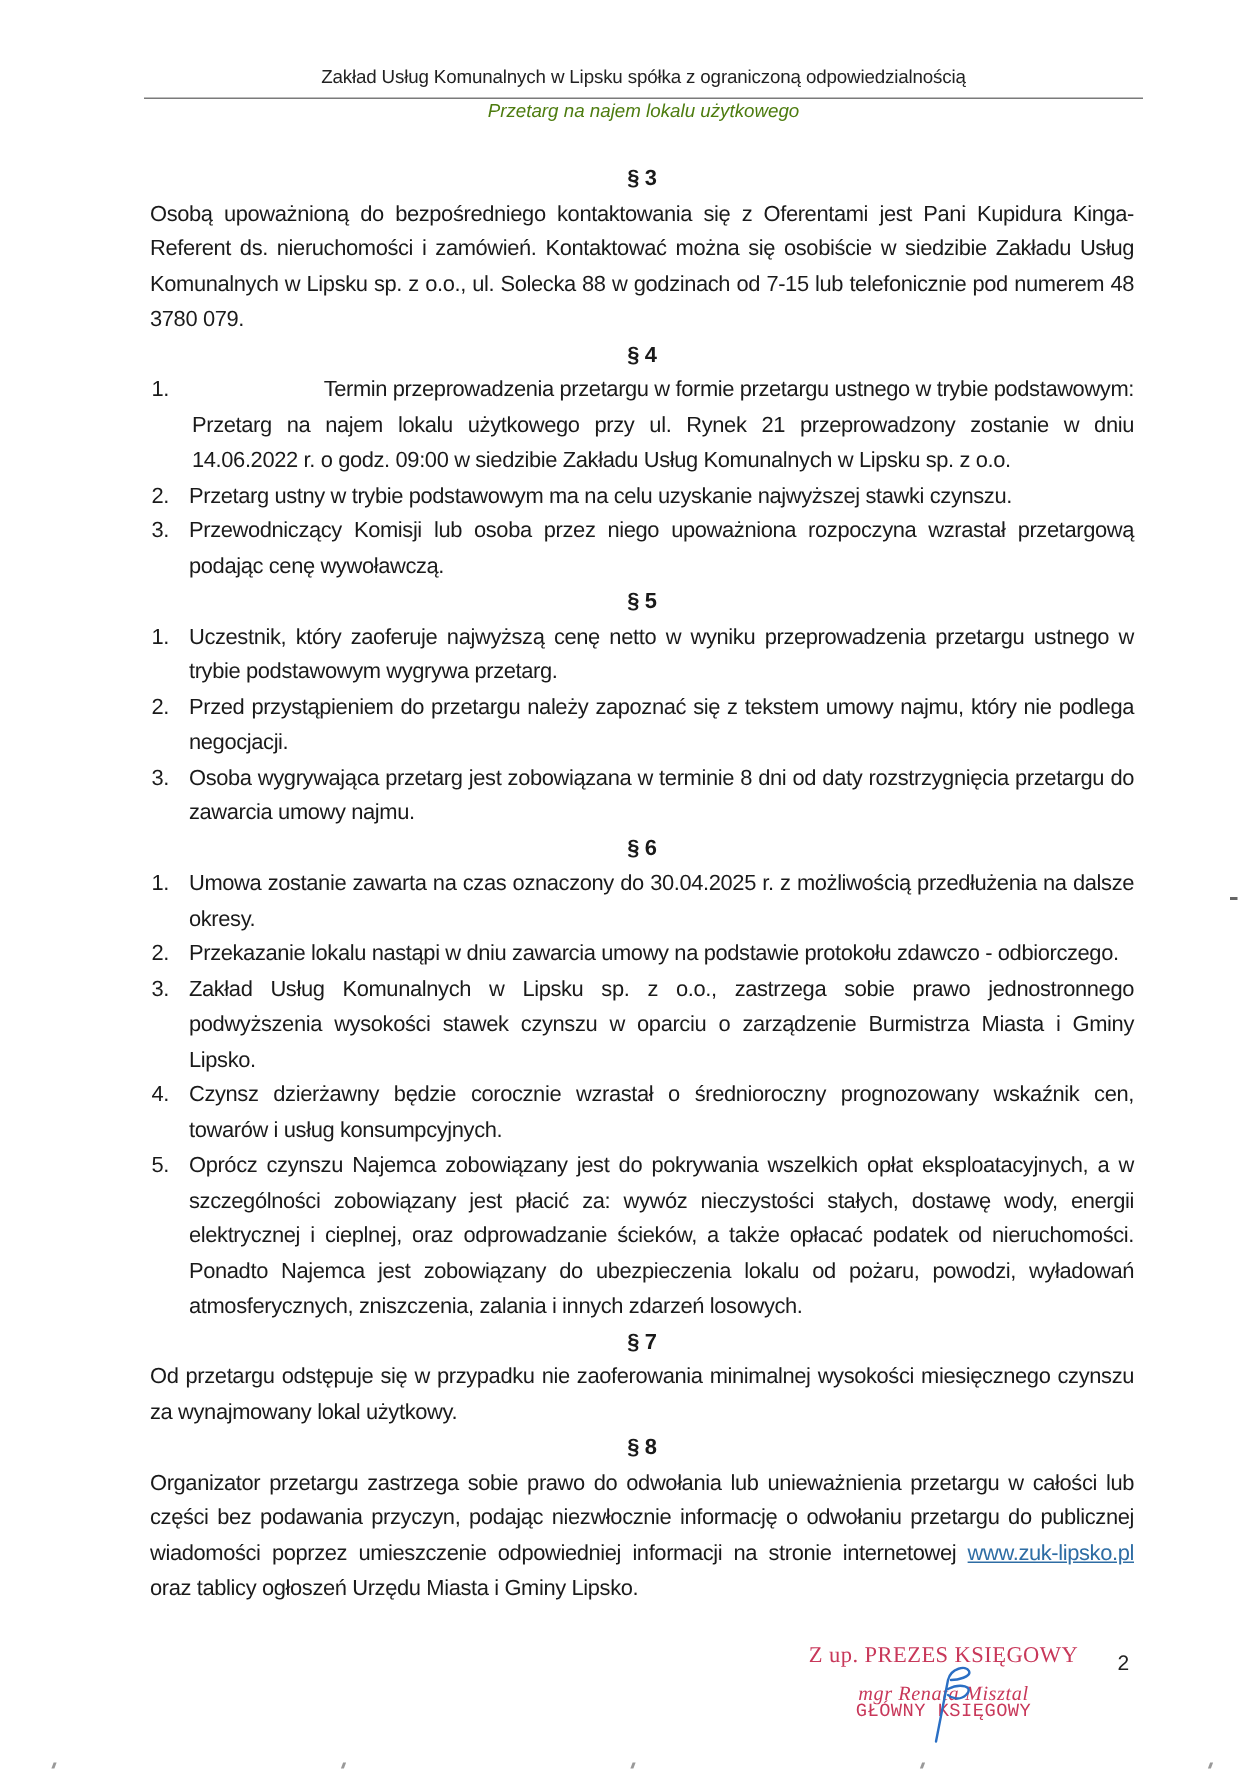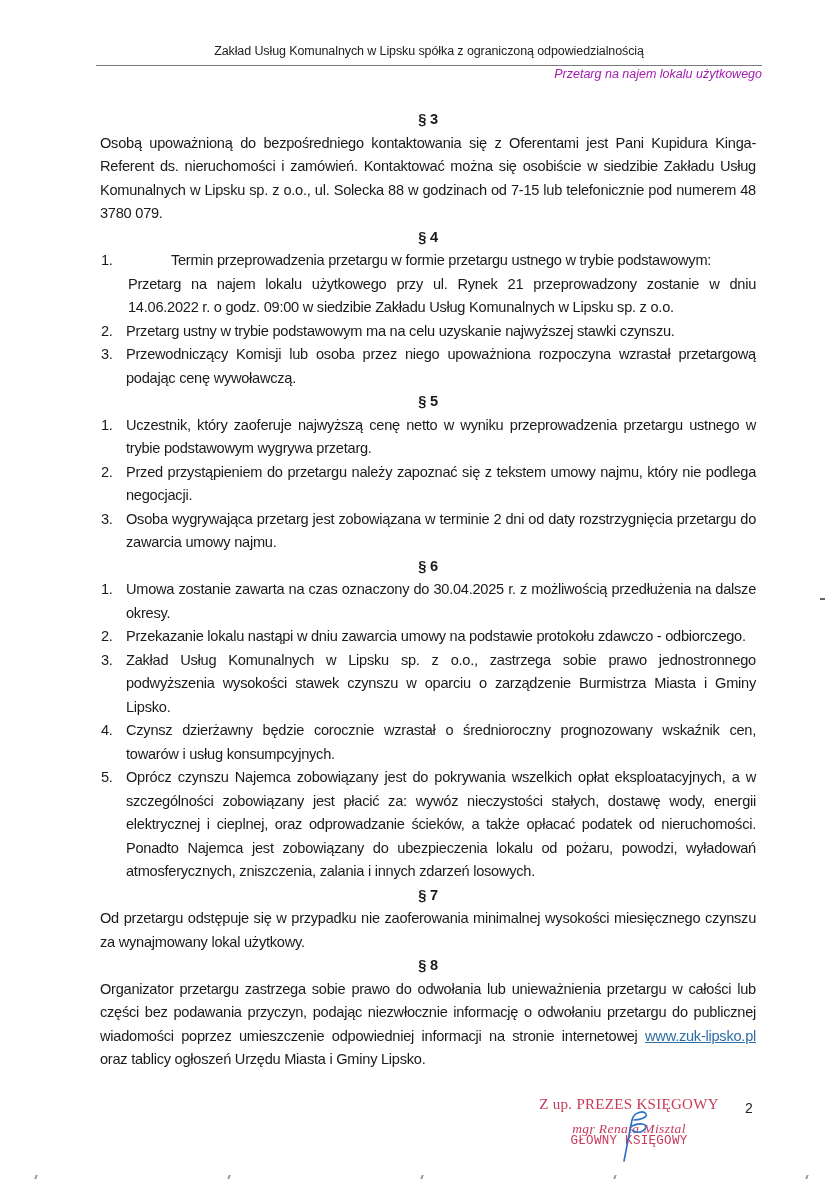--- a/index.html
+++ b/index.html
@@ -3,22 +3,22 @@
 <meta charset="utf-8">
 <style>
   html, body { margin: 0; padding: 0; background: #ffffff; }
   body { width: 832px; height: 1184px; position: relative; overflow: hidden;
          font-family: "Liberation Sans", "DejaVu Sans", sans-serif; color: #1a1a1a; }
   .page { position: absolute; left: 0; top: 0; width: 832px; height: 1184px; }
 
   .hdr-title { position: absolute; top: 44px; left: 96px; width: 666px; text-align: center;
                font-size: 12.5px; letter-spacing: -0.1px; color: #222; }
   .hdr-line { position: absolute; top: 65px; left: 96px; width: 666px; height: 1px; background: #7a7a7a; }
-  .hdr-sub { position: absolute; top: 67px; left: 96px; width: 666px; text-align: right;
-             font-size: 12.5px; font-style: italic; color: #a21caf; }
+  .hdr-sub { position: absolute; top: 67px; left: 96px; width: 666px; text-align: center;
+             font-size: 12.5px; font-style: italic; color: #4d7c0f; }
 
   .content { position: absolute; left: 100px; top: 108px; width: 656px;
              font-size: 14.6px; line-height: 23.5px; letter-spacing: -0.25px; }
   .sec-title { text-align: center; font-weight: bold; font-size: 14.6px; margin: 0; height: 23.5px; }
   .para { text-align: justify; margin: 0; }
   ol.items { list-style: none; margin: 0; padding: 0; }
   ol.items li { position: relative; padding-left: 26px; text-align: justify; margin: 0; }
   ol.items li .num { position: absolute; left: 1px; top: 0; }
   .link { color: #2e6da4; text-decoration: underline; cursor: pointer; }
 
@@ -44,21 +44,21 @@
 
   <div class="content">
 
     <div class="sec-title">§ 3</div>
     <p class="para">Osobą upoważnioną do bezpośredniego kontaktowania się z Oferentami jest Pani Kupidura Kinga- Referent ds. nieruchomości i zamówień. Kontaktować można się osobiście w siedzibie Zakładu Usług Komunalnych w Lipsku sp. z o.o., ul. Solecka 88 w godzinach od 7-15  lub telefonicznie pod numerem 48 3780 079.</p>
 
     <div class="sec-title">§ 4</div>
     <ol class="items">
       <li>
         <span class="num">1.</span>
-        <div style="text-align:center">Termin przeprowadzenia przetargu w formie przetargu ustnego w trybie podstawowym:</div>
+        <div style="text-align:right">Termin przeprowadzenia przetargu w formie przetargu ustnego w trybie podstawowym:</div>
         <div style="padding-left:2px;text-align:justify">Przetarg na najem lokalu użytkowego przy ul. Rynek 21 przeprowadzony zostanie w dniu 14.06.2022 r. o godz. 09:00 w siedzibie Zakładu Usług Komunalnych w Lipsku sp. z o.o.</div>
       </li>
       <li>
         <span class="num">2.</span>
         <span>Przetarg ustny w trybie podstawowym ma na celu uzyskanie najwyższej stawki czynszu.</span>
       </li>
       <li>
         <span class="num">3.</span>
         <span>Przewodniczący Komisji lub osoba przez niego upoważniona rozpoczyna wzrastał przetargową podając cenę wywoławczą.</span>
       </li>
@@ -69,21 +69,21 @@
       <li>
         <span class="num">1.</span>
         <span>Uczestnik, który zaoferuje najwyższą cenę netto w wyniku przeprowadzenia przetargu ustnego w trybie podstawowym wygrywa przetarg.</span>
       </li>
       <li>
         <span class="num">2.</span>
         <span>Przed przystąpieniem do przetargu należy zapoznać się z tekstem umowy najmu, który nie podlega negocjacji.</span>
       </li>
       <li>
         <span class="num">3.</span>
-        <span>Osoba wygrywająca przetarg jest zobowiązana w terminie 2 dni od daty rozstrzygnięcia przetargu do zawarcia umowy najmu.</span>
+        <span>Osoba wygrywająca przetarg jest zobowiązana w terminie 8 dni od daty rozstrzygnięcia przetargu do zawarcia umowy najmu.</span>
       </li>
     </ol>
 
     <div class="sec-title">§ 6</div>
     <ol class="items">
       <li>
         <span class="num">1.</span>
         <span>Umowa zostanie zawarta na czas oznaczony do 30.04.2025 r. z możliwością przedłużenia na dalsze okresy.</span>
       </li>
       <li>

